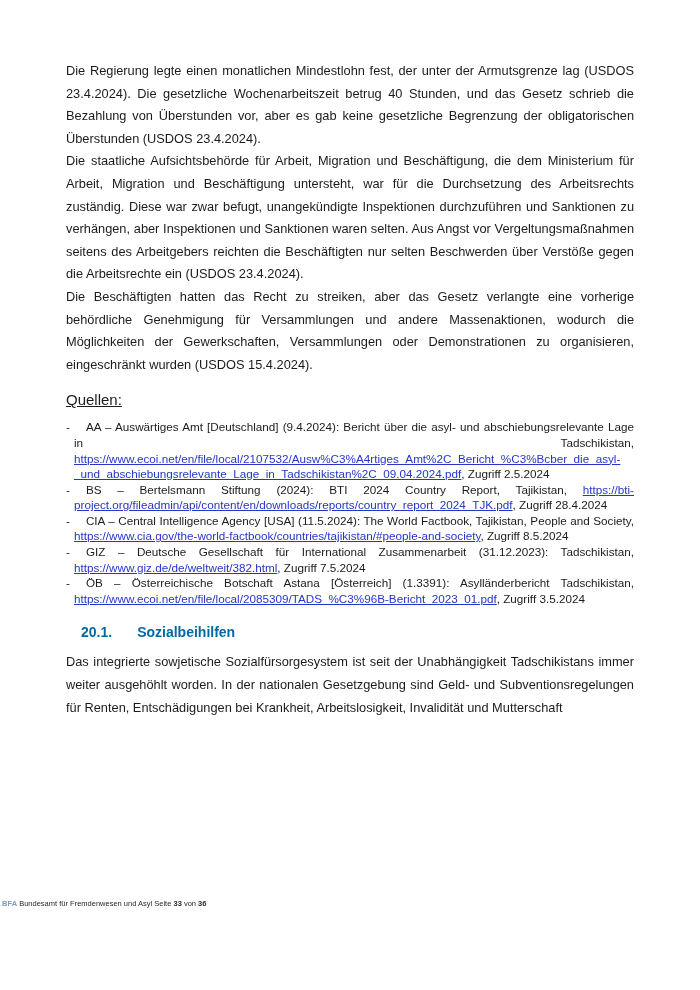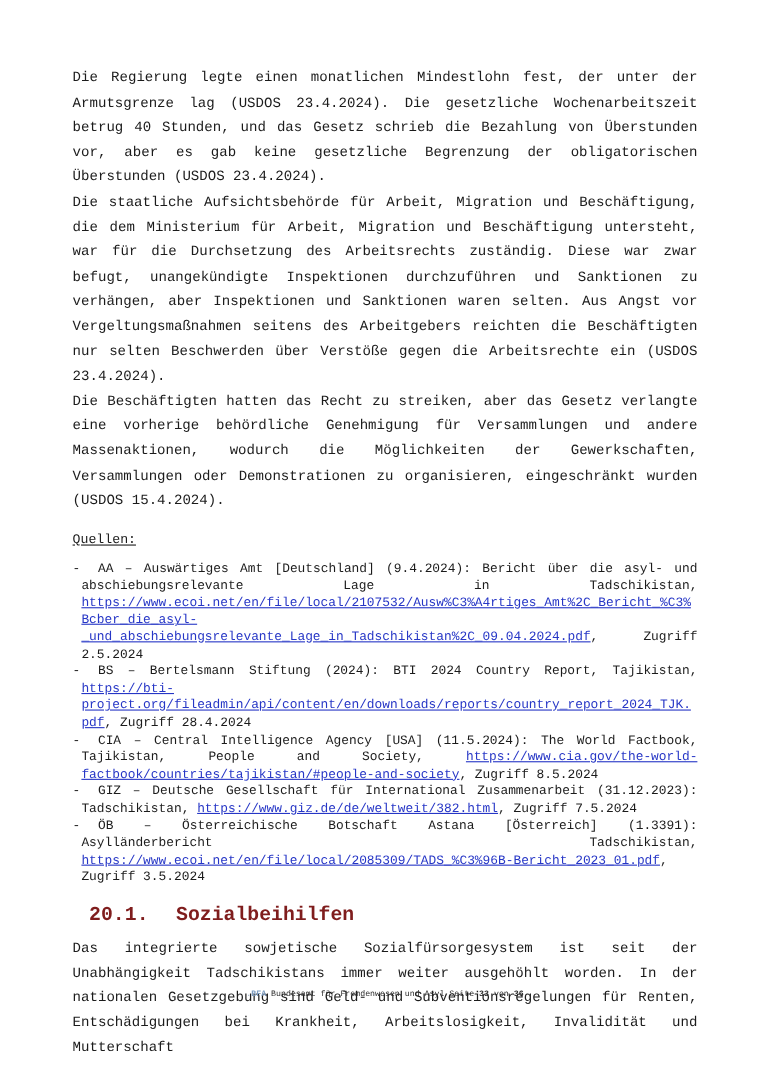--- a/index.html
+++ b/index.html
@@ -1,32 +1,32 @@
 <!DOCTYPE html>
 <html><head>
 <meta charset="utf-8">
 <style>
   html,body{margin:0;padding:0;background:#ffffff;}
   .page{
     position:relative;width:700px;height:956px;background:#ffffff;
-    font-family:Liberation Mono, monospace;color:#1b1b1b;overflow:hidden;
+    font-family:Liberation Sans, sans-serif;color:#1b1b1b;overflow:hidden;
   }
   .content{position:absolute;left:66px;top:60px;width:568px;}
   .para{margin:0;font-size:12.8px;line-height:22.6px;text-align:justify;}
-  .quellen{margin:15px 0 0 0;font-size:12px;line-height:18px;text-decoration:underline;}
+  .quellen{margin:15px 0 0 0;font-size:15px;line-height:18px;text-decoration:underline;}
   .sources{margin-top:10px;}
   .src-item{font-size:11.7px;line-height:15.6px;text-align:justify;padding-left:8px;text-indent:-8px;}
   .src-item .dash{display:inline;}
   .tab{display:inline-block;width:16px;}
   .lnk{color:#2636c6;text-decoration:underline;overflow-wrap:anywhere;cursor:pointer;}
-  .sec-head{margin-top:16px;padding-left:15px;font-size:18px;font-weight:bold;color:#7f1d1d;line-height:20px;}
+  .sec-head{margin-top:16px;padding-left:15px;font-size:14px;font-weight:bold;color:#0369a1;line-height:20px;}
   .sec-gap{display:inline-block;width:25px;}
   .sec-paras{margin-top:9px;}
   .footer{
-    position:absolute;top:899px;left:0;width:100%;text-align:center;
+    position:absolute;top:899px;left:0;width:100%;
     font-size:7.5px;line-height:10px;color:#2a2a2a;
   }
   .f-logo{color:#7d9cc0;font-weight:bold;}
   .f-dot{color:#9ab0c9;}
   .f-bold{font-weight:bold;}
 </style>
 </head>
 <body>
 
 <div class="page">

